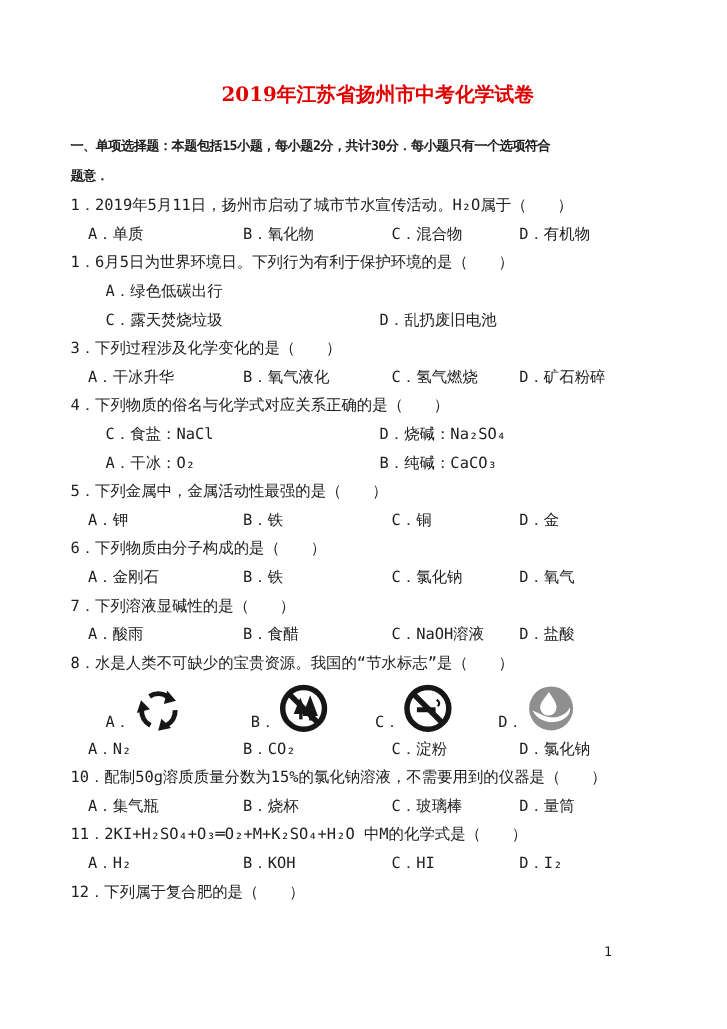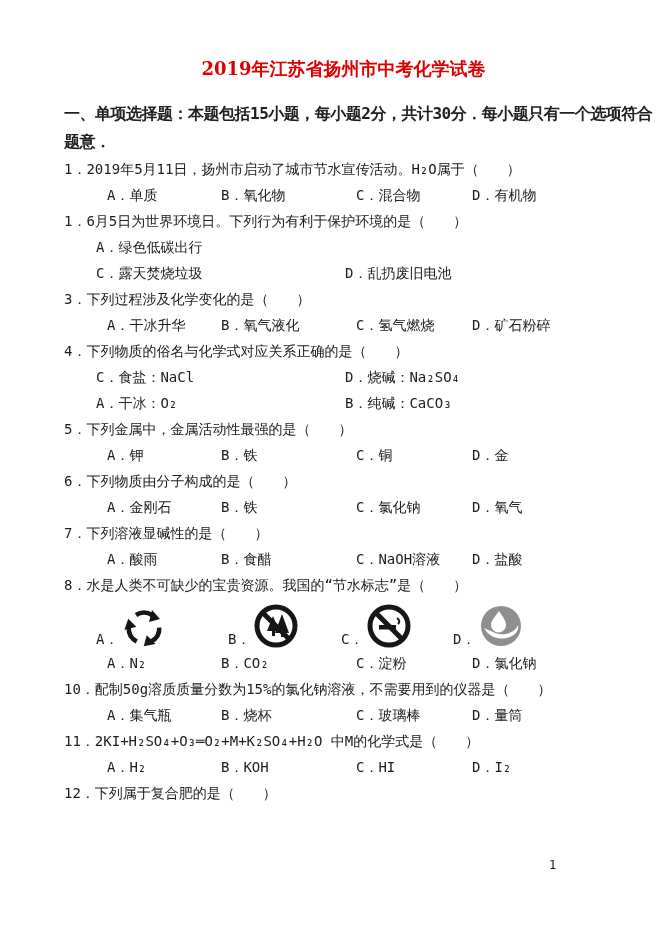--- a/index.html
+++ b/index.html
@@ -5,45 +5,45 @@
   html,body{margin:0;padding:0;background:#ffffff;}
   .page{
     position:relative;
     width:661px;height:935px;
     background:#ffffff;
     overflow:hidden;
     font-family:"DejaVu Sans Mono","DejaVu Sans","Liberation Sans",sans-serif;
     color:#202020;
     font-size:14px;
   }
-  .content{padding:56px 38px 0 64px;}
+  .content{padding:74px 38px 0 64px;}
   .title{
     height:32px;line-height:26px;
     text-align:center;
     font-family:"DejaVu Serif","Liberation Serif",serif;
     font-weight:bold;
     font-size:18px;
     color:#e00000;
     margin-bottom:12px;
     white-space:nowrap;
   }
   .hline{
     height:28px;line-height:28px;
     font-weight:bold;
-    font-size:16px;
+    font-size:12px;
     letter-spacing:-0.5px;
     white-space:nowrap;
   }
   .line{
     position:relative;
     height:26px;line-height:26px;
     white-space:nowrap;
   }
   .opts span{position:absolute;top:0;}
-  .c4 .o0{left:43px}
+  .c4 .o0{left:16px}
   .c4 .o1{left:157px}
   .c4 .o2{left:292px}
   .c4 .o3{left:408px}
   .c2 .o0{left:32px}
   .c2 .o1{left:281px}
   .icon-row{position:relative;height:52px;}
   .iopt{position:absolute;bottom:2px;display:flex;align-items:flex-end;}
   .iopt .ilabel{line-height:18px;margin-right:4px;}
   .iopt svg{display:block;}
   .g0{left:32px}

